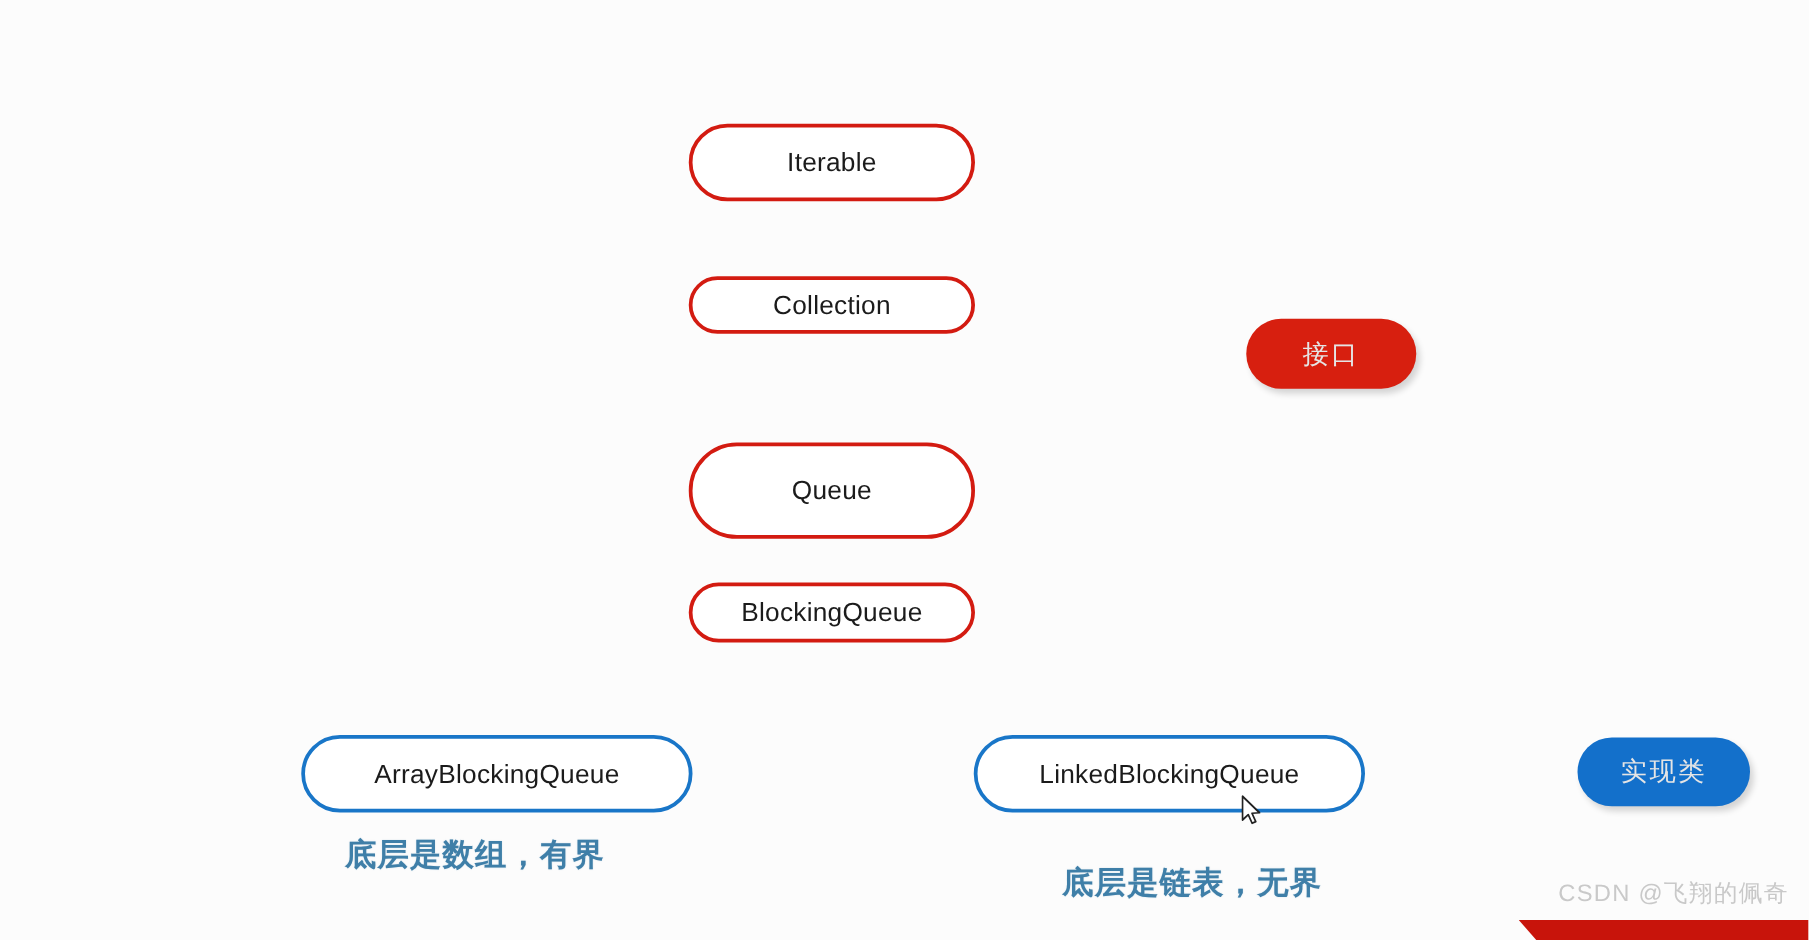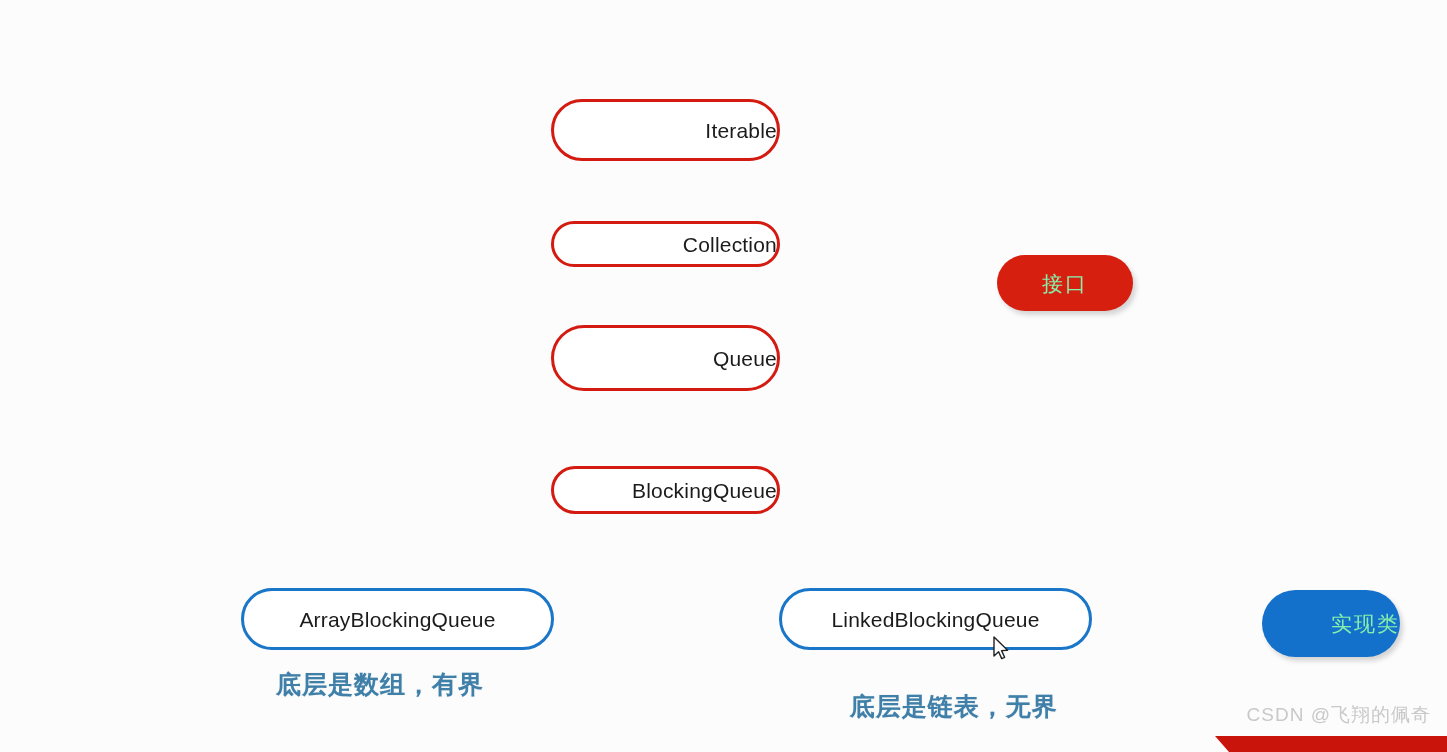--- a/index.html
+++ b/index.html
@@ -52,41 +52,40 @@
     display: block;
     color: #1b1b1b;
     font-size: 21px;
     letter-spacing: 0.2px;
     line-height: 1;
   }
 
   
   .node.red {
     border: 3px solid #d31b11;
-    justify-content: flex-end;
   }
 
   
   .node.blue {
     border: 3px solid #1976c8;
   }
 
   
   .chip {
     position: absolute;
     box-sizing: border-box;
     display: flex;
     align-items: center;
     justify-content: center;
     border-radius: 999px;
     white-space: nowrap;
     box-shadow: 3px 4px 5px rgba(0, 0, 0, 0.16);
   }
   .chip-label {
-    color: #86efac;
+    color: #e5e5e5;
     font-size: 21px;
     letter-spacing: 2px;
     line-height: 1;
   }
   .chip.red   { background: #d71f0f; }
   .chip.blue  { background: #1370cb; }
 
   
   .annotation {
     position: absolute;
@@ -147,41 +146,41 @@
 
 
   <div class="node red" style="left:551px; top:99px; width:229px; height:62px;">
     <span class="node-label">Iterable</span>
   </div>
 
   <div class="node red" style="left:551px; top:221px; width:229px; height:46px;">
     <span class="node-label">Collection</span>
   </div>
 
-  <div class="node red" style="left:551px; top:325px; width:229px; height:66px;">
+  <div class="node red" style="left:551px; top:354px; width:229px; height:77px;">
     <span class="node-label">Queue</span>
   </div>
 
   <div class="node red" style="left:551px; top:466px; width:229px; height:48px;">
     <span class="node-label">BlockingQueue</span>
   </div>
 
   <div class="node blue" style="left:779px; top:588px; width:313px; height:62px;">
     <span class="node-label">LinkedBlockingQueue</span>
   </div>
 
   <div class="node blue" style="left:241px; top:588px; width:313px; height:62px;">
     <span class="node-label">ArrayBlockingQueue</span>
   </div>
 
   <div class="chip red" style="left:997px; top:255px; width:136px; height:56px;">
     <span class="chip-label">接口</span>
   </div>
 
-  <div class="chip blue" style="left:1262px; top:590px; width:138px; height:67px;justify-content:flex-end;">
+  <div class="chip blue" style="left:1262px; top:590px; width:138px; height:55px;">
     <span class="chip-label">实现类</span>
   </div>
 
   <div class="annotation" style="left:276px; top:669px;">底层是数组，有界</div>
 
   <div class="annotation" style="left:818px; top:660px;">
     <span>底层是链表，无界</span><br>
     <br>
     
   </div>

